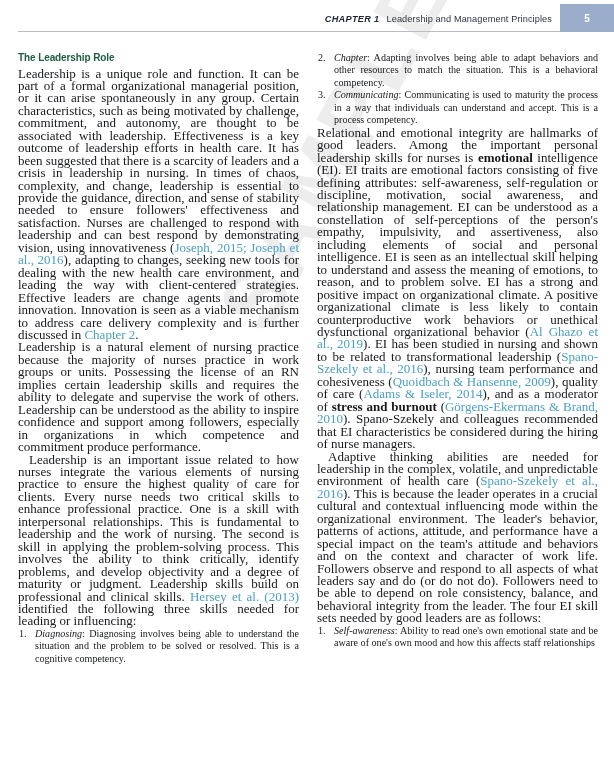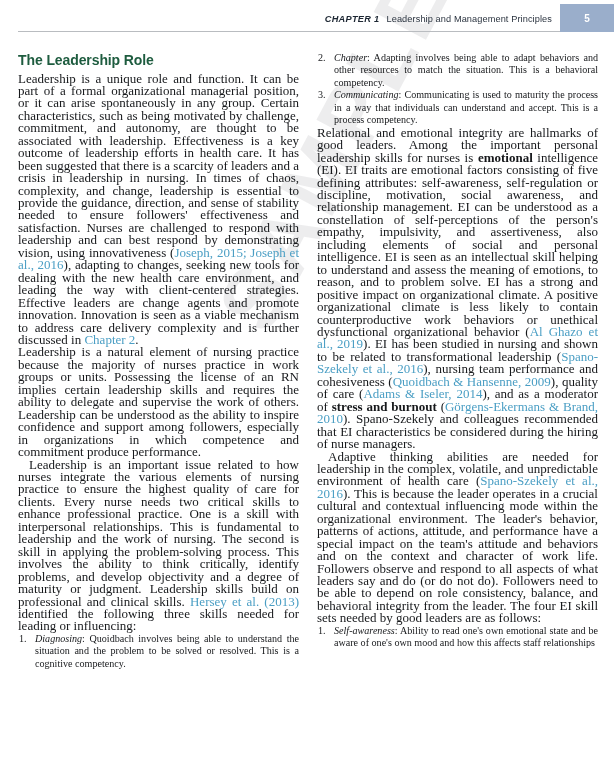--- a/index.html
+++ b/index.html
@@ -89,21 +89,21 @@
     display: flex;
     gap: 18px;
   }
   .col {
     width: 281px;
     flex: 0 0 281px;
   }
 
   h2.head-green, h2.head-pink {
     font-family: "Liberation Sans", sans-serif;
-    font-size: 14px;
+    font-size: 10px;
     font-weight: bold;
     margin: 0 0 3px 0;
     letter-spacing: -0.1px;
     line-height: 1.25;
   }
   h2.head-green { color: #1e5c3f; }
   h2.head-pink  { color: #b8186c; }
   h2.spaced { margin-top: 11px; }
 
   p.body {
@@ -183,21 +183,21 @@
   <div class="columns">
 
     <div class="col">
       <h2 class="head-green">The Leadership Role</h2>
       <p class="body"><span>Leadership is a unique role and function. It can be part of a formal organizational managerial position, or it can arise spontaneously in any group. Certain characteristics, such as being motivated by challenge, commitment, and autonomy, are thought to be associated with leadership. Effectiveness is a key outcome of leadership efforts in health care. It has been suggested that there is a scarcity of leaders and a crisis in leadership in nursing. In times of chaos, complexity, and change, leadership is essential to provide the guidance, direction, and sense of stability needed to ensure followers' effectiveness and satisfaction. Nurses are challenged to respond with leadership and can best respond by demonstrating vision, using innovativeness (</span><span class="cite">Joseph, 2015; Joseph et al., 2016</span><span>), adapting to changes, seeking new tools for dealing with the new health care environment, and leading the way with client-centered strategies. Effective leaders are change agents and promote innovation. Innovation is seen as a viable mechanism to address care delivery complexity and is further discussed in </span><span class="cite">Chapter 2</span><span>.</span></p>
 
       <p class="body"><span>Leadership is a natural element of nursing practice because the majority of nurses practice in work groups or units. Possessing the license of an RN implies certain leadership skills and requires the ability to delegate and supervise the work of others. Leadership can be understood as the ability to inspire confidence and support among followers, especially in organizations in which competence and commitment produce performance.</span></p>
       <p class="body indent"><span>Leadership is an important issue related to how nurses integrate the various elements of nursing practice to ensure the highest quality of care for clients. Every nurse needs two critical skills to enhance professional practice. One is a skill with interpersonal relationships. This is fundamental to leadership and the work of nursing. The second is skill in applying the problem-solving process. This involves the ability to think critically, identify problems, and develop objectivity and a degree of maturity or judgment. Leadership skills build on professional and clinical skills. </span><span class="cite">Hersey et al. (2013)</span><span> identified the following three skills needed for leading or influencing:</span></p>
 
       <ol class="numlist">
-          <li><span class="marker">1.</span><span><span class="ital">Diagnosing</span><span>: Quoidbach involves being able to understand the situation and the problem to be solved or resolved. This is a cognitive competency.</span></span></li>
+          <li><span class="marker">1.</span><span><span class="ital">Diagnosing</span><span>: Diagnosing involves being able to understand the situation and the problem to be solved or resolved. This is a cognitive competency.</span></span></li>
         </ol>
     </div>
 
     <div class="col">
       <ol class="numlist">
           <li><span class="marker">2.</span><span><span class="ital">Chapter</span><span>: Adapting involves being able to adapt behaviors and other resources to match the situation. This is a behavioral competency.</span></span></li>
           <li><span class="marker">3.</span><span><span class="ital">Communicating</span><span>: Communicating is used to maturity the process in a way that individuals can understand and accept. This is a process competency.</span></span></li>
         </ol>
 
       <p class="body"><span>Relational and emotional integrity are hallmarks of good leaders. Among the important personal leadership skills for nurses is </span><span class="bold">emotional</span><span> intelligence (EI). EI traits are emotional factors consisting of five defining attributes: self-awareness, self-regulation or discipline, motivation, social awareness, and relationship management. EI can be understood as a constellation of self-perceptions of the person's empathy, impulsivity, and assertiveness, also including elements of social and personal intelligence. EI is seen as an intellectual skill helping to understand and assess the meaning of emotions, to reason, and to problem solve. EI has a strong and positive impact on organizational climate. A positive organizational climate is less likely to contain counterproductive work behaviors or unethical dysfunctional organizational behavior (</span><span class="cite">Al Ghazo et al., 2019</span><span>). EI has been studied in nursing and shown to be related to transformational leadership (</span><span class="cite">Spano-Szekely et al., 2016</span><span>), nursing team performance and cohesiveness (</span><span class="cite">Quoidbach &amp; Hansenne, 2009</span><span>), quality of care (</span><span class="cite">Adams &amp; Iseler, 2014</span><span>), and as a moderator of </span><span class="bold">stress and burnout</span><span> (</span><span class="cite">Görgens-Ekermans &amp; Brand, 2010</span><span>). Spano-Szekely and colleagues recommended that EI characteristics be considered during the hiring of nurse managers.</span></p>

